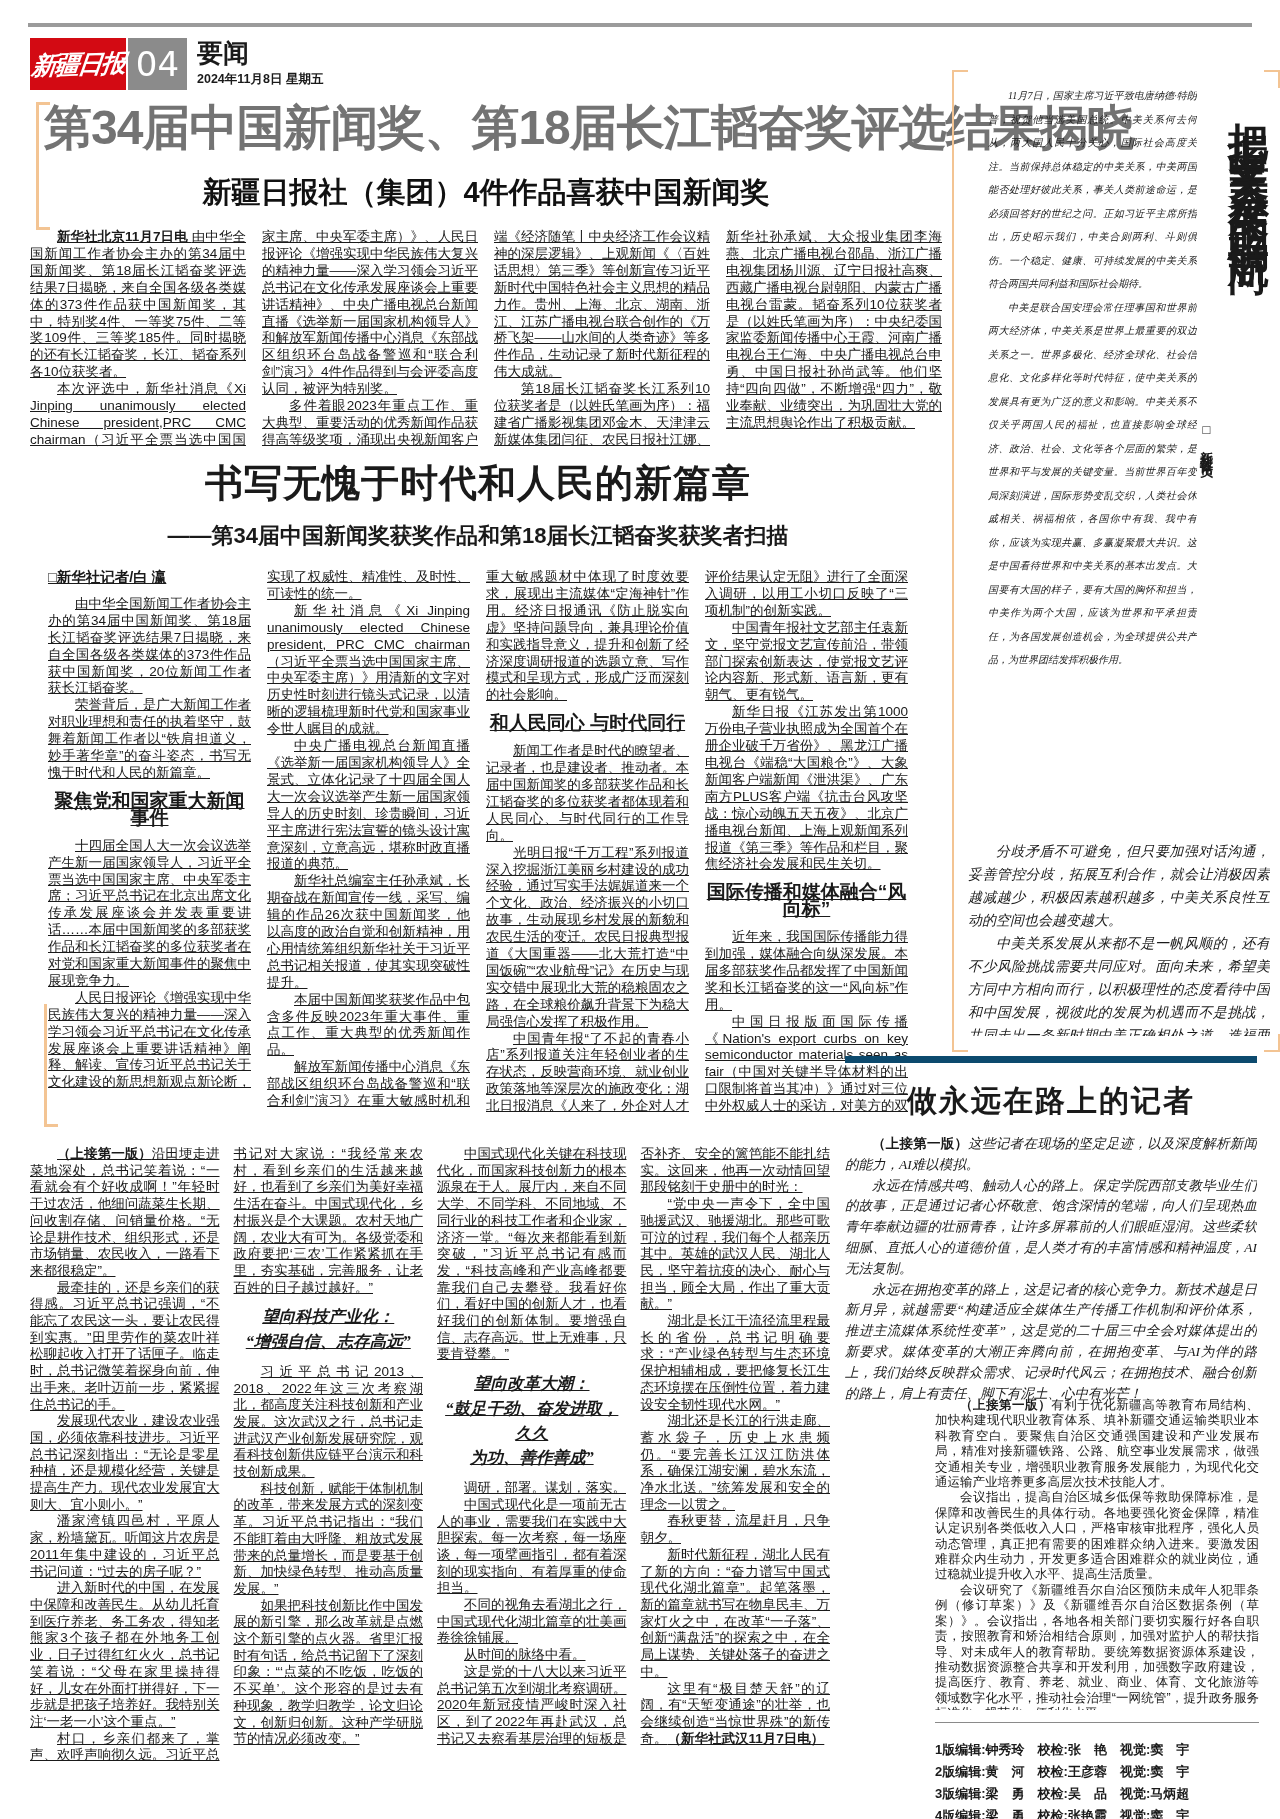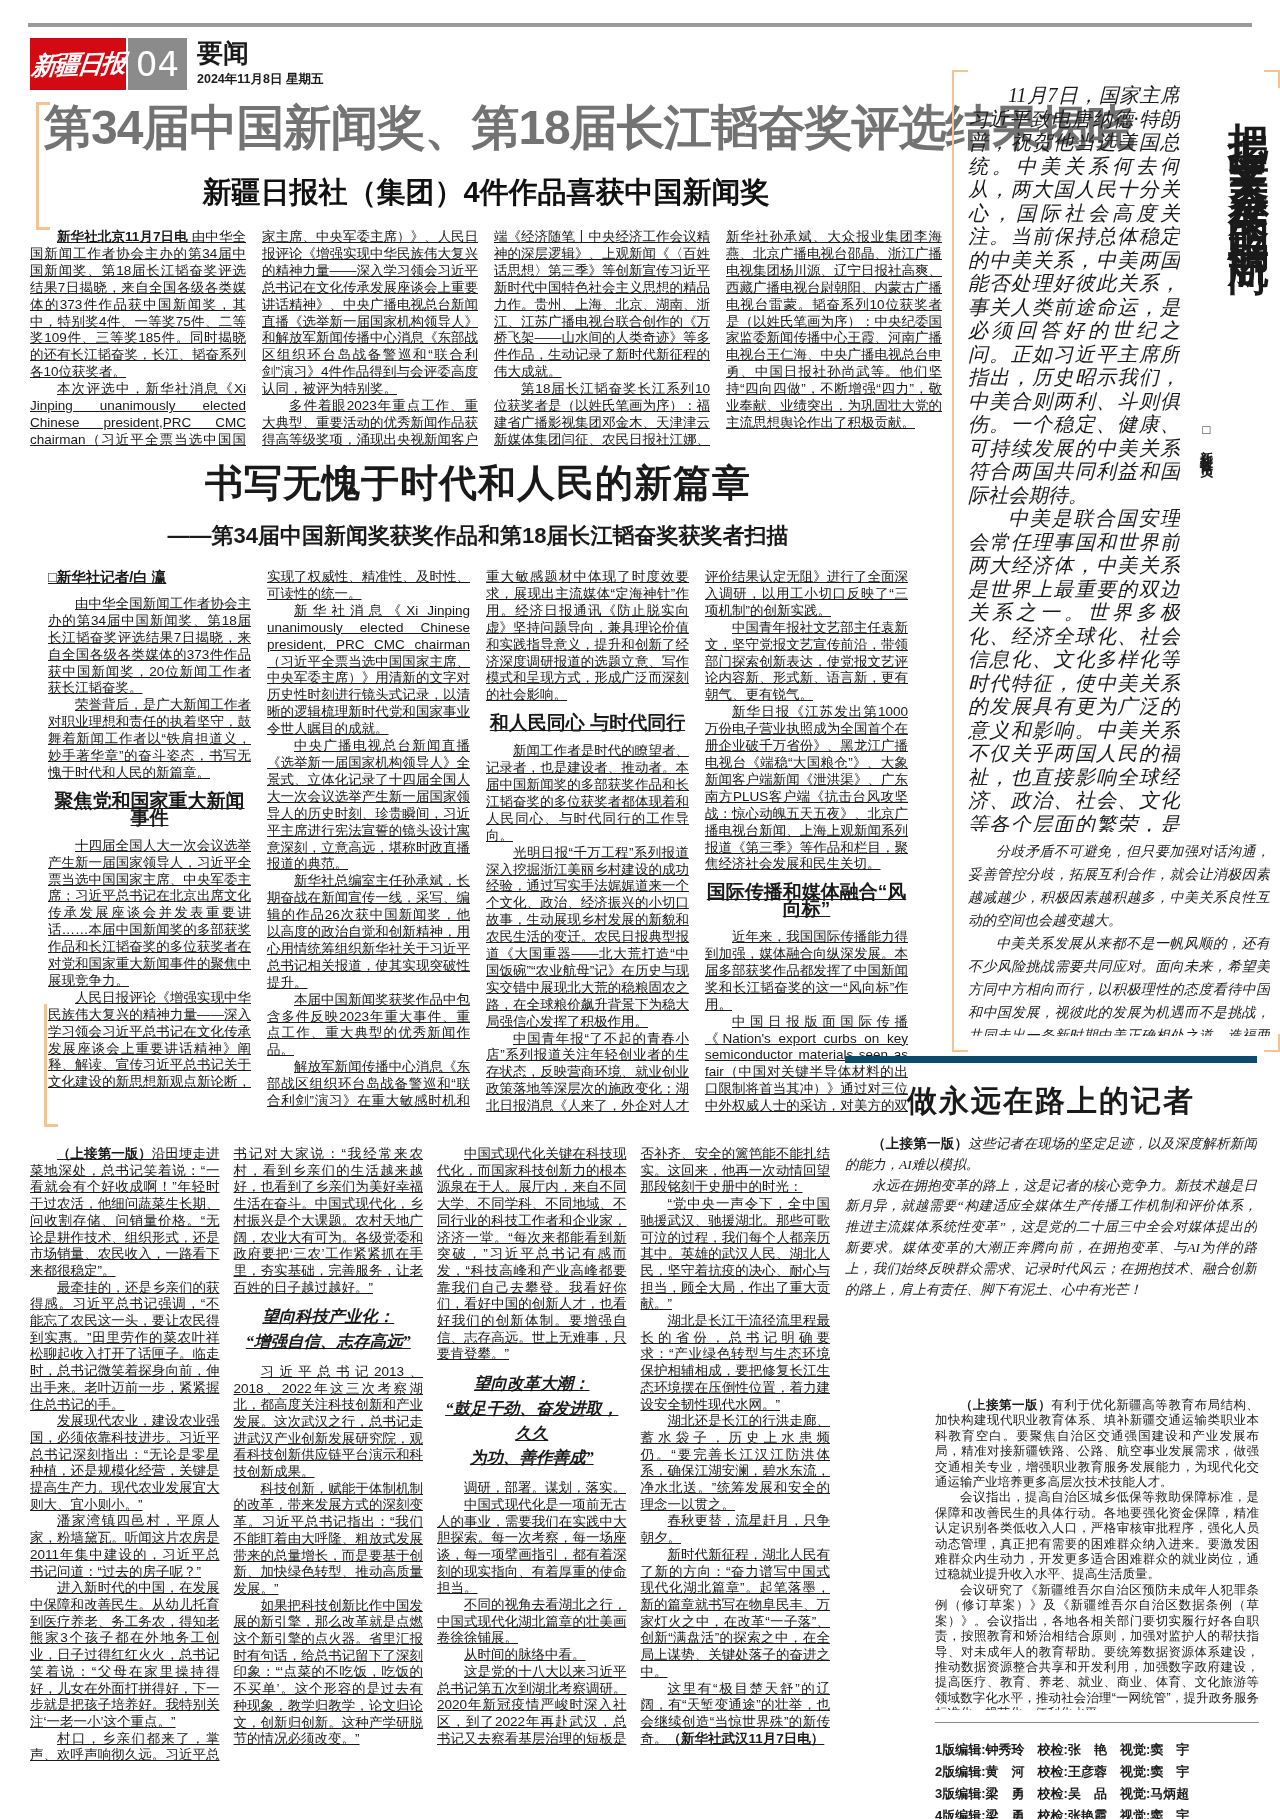--- a/index.html
+++ b/index.html
@@ -52,21 +52,21 @@
   .kai b{font-style:normal;font-family:"Liberation Sans",sans-serif;}
 
   
   .commentary{position:absolute;left:952px;top:70px;width:328px;height:982px;
               border-left:2px solid #f3c493;box-sizing:border-box;padding:14px 10px 8px 14px;}
   .c-tl{position:absolute;left:-2px;top:0;width:16px;height:2px;background:#f3c493;}
   .c-bl{position:absolute;left:-2px;bottom:0;width:16px;height:2px;background:#f3c493;}
   .c-tr{position:absolute;right:0;top:0;width:14px;height:16px;border-top:2px solid #f3c493;border-right:2px solid #f3c493;}
   .c-br{position:absolute;right:0;bottom:0;width:14px;height:16px;border-bottom:2px solid #f3c493;border-right:2px solid #f3c493;}
   .op-top{display:flex;height:748px;}
-  .op-body{width:212px;font-size:20px;line-height:23.5px;text-align:justify;overflow:hidden;}
+  .op-body{width:212px;font-size:10px;line-height:23.5px;text-align:justify;overflow:hidden;margin-left:20px;}
   .op-rail{flex:1;writing-mode:vertical-rl;text-orientation:upright;padding-top:6px;}
   .op-title{font-size:41px;font-weight:900;letter-spacing:11px;line-height:1.05;margin-left:12px;}
   .op-byline{font-size:13px;font-weight:700;padding-top:332px;letter-spacing:3px;}
   .op-bottom{margin-top:8px;height:196px;font-size:14px;line-height:23px;text-align:justify;overflow:hidden;}
 
   
   .reporter{position:absolute;left:845px;top:1056px;width:412px;border-top:7px solid #0c4a6e;}
   .reporter h2{font-size:30px;font-weight:900;text-align:center;margin:18px 0 12px 0;letter-spacing:2px;}
   .rep-body{height:266px;font-size:13.5px;line-height:20.8px;text-align:justify;overflow:hidden;}
 
@@ -158,20 +158,21 @@
     <div class="op-bottom kai">
         <p>分歧矛盾不可避免，但只要加强对话沟通，妥善管控分歧，拓展互利合作，就会让消极因素越减越少，积极因素越积越多，中美关系良性互动的空间也会越变越大。</p>
         <p>中美关系发展从来都不是一帆风顺的，还有不少风险挑战需要共同应对。面向未来，希望美方同中方相向而行，以积极理性的态度看待中国和中国发展，视彼此的发展为机遇而不是挑战，共同走出一条新时期中美正确相处之道，造福两国，惠及世界。</p>
       </div>
   </div>
 
   <div class="reporter">
     <h2>做永远在路上的记者</h2>
     <div class="rep-body kai txt">
         <p><b>（上接第一版）</b>这些记者在现场的坚定足迹，以及深度解析新闻的能力，AI难以模拟。</p>
+        <p>永远在情感共鸣、触动人心的路上。保定学院西部支教毕业生们的故事，正是通过记者心怀敬意、饱含深情的笔端，向人们呈现热血青年奉献边疆的壮丽青春，让许多屏幕前的人们眼眶湿润。这些柔软细腻、直抵人心的道德价值，是人类才有的丰富情感和精神温度，AI无法复制。</p>
         <p>永远在拥抱变革的路上，这是记者的核心竞争力。新技术越是日新月异，就越需要“构建适应全媒体生产传播工作机制和评价体系，推进主流媒体系统性变革”，这是党的二十届三中全会对媒体提出的新要求。媒体变革的大潮正奔腾向前，在拥抱变革、与AI为伴的路上，我们始终反映群众需求、记录时代风云；在拥抱技术、融合创新的路上，肩上有责任、脚下有泥土、心中有光芒！</p>
       </div>
   </div>
 
   <div class="hubei cols">
       <p><b>（上接第一版）</b>沿田埂走进菜地深处，总书记笑着说：“一看就会有个好收成啊！”年轻时干过农活，他细问蔬菜生长期、问收割存储、问销量价格。“无论是耕作技术、组织形式，还是市场销量、农民收入，一路看下来都很稳定”。</p>
       <p>最牵挂的，还是乡亲们的获得感。习近平总书记强调，“不能忘了农民这一头，要让农民得到实惠。”田里劳作的菜农叶祥松聊起收入打开了话匣子。临走时，总书记微笑着探身向前，伸出手来。老叶迈前一步，紧紧握住总书记的手。</p>
       <p>发展现代农业，建设农业强国，必须依靠科技进步。习近平总书记深刻指出：“无论是零星种植，还是规模化经营，关键是提高生产力。现代农业发展宜大则大、宜小则小。”</p>
       <p>潘家湾镇四邑村，平原人家，粉墙黛瓦。听闻这片农房是2011年集中建设的，习近平总书记问道：“过去的房子呢？”</p>
       <p>进入新时代的中国，在发展中保障和改善民生。从幼儿托育到医疗养老、务工务农，得知老熊家3个孩子都在外地务工创业，日子过得红红火火，总书记笑着说：“父母在家里操持得好，儿女在外面打拼得好，下一步就是把孩子培养好。我特别关注‘一老一小’这个重点。”</p>

